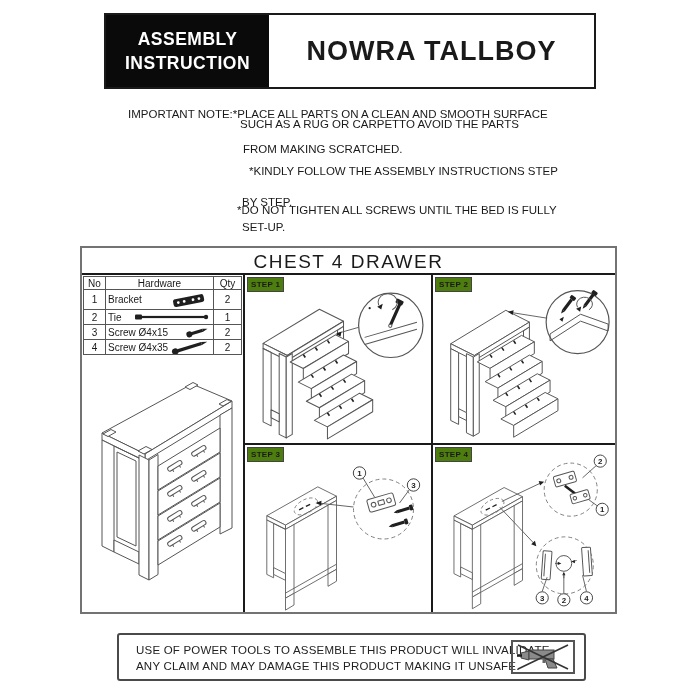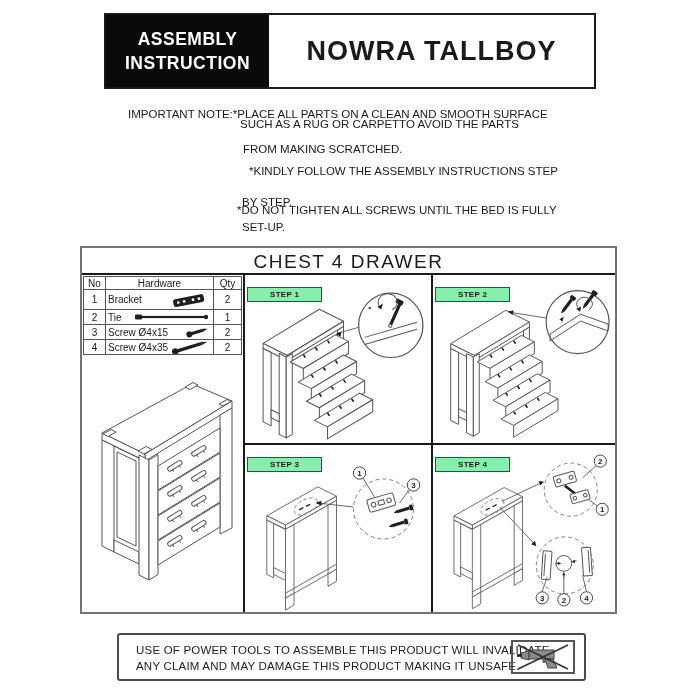--- a/index.html
+++ b/index.html
@@ -27,21 +27,21 @@
   .col-no{width:17px;text-align:center;}
   .col-qty{width:23px;text-align:center;}
   .hw-cell{position:relative;}
   .hw-cell .hw-ic{position:absolute;right:2px;top:50%;transform:translateY(-50%);}
   .chest-svg{position:absolute;left:0;top:75px;width:161px;height:260px;}
 
   .steps-grid{position:absolute;left:163px;top:0;right:0;bottom:0;display:grid;grid-template-columns:186px 1fr;grid-template-rows:168px 1fr;}
   .step-cell{position:relative;overflow:hidden;box-sizing:border-box;}
   .step-cell.cR{border-left:2px solid #1a1a1a;}
   .step-cell.cB{border-top:2px solid #1a1a1a;}
-  .step-label{position:absolute;top:12px;left:2px;border:1px solid #444;font-size:8px;font-weight:bold;padding:2px 22px;background:#86efac;z-index:2;letter-spacing:.3px;}
+  .step-label{position:absolute;top:2px;left:2px;border:1px solid #444;font-size:8px;font-weight:bold;padding:2px 3px;background:#4d7c0f;z-index:2;letter-spacing:.3px;}
   .step-cell svg{position:absolute;left:0;top:0;width:100%;height:100%;}
 
   
   .warning-box{position:absolute;left:117px;top:633px;width:469px;height:48px;border:2px solid #4a4a4a;border-radius:3px;box-sizing:border-box;background:#fff;}
   .warning-text{position:absolute;left:17px;top:7px;font-size:11.5px;line-height:16px;letter-spacing:.2px;color:#222;}
   .warning-icon-box{position:absolute;right:9px;top:5px;width:64px;height:34px;border:2px solid #555;box-sizing:border-box;display:flex;align-items:center;justify-content:center;}
 
   
   .ln{fill:#fff;stroke:#555;stroke-width:1;stroke-linejoin:round;}
   .lnf{fill:none;stroke:#555;stroke-width:1;stroke-linejoin:round;}

